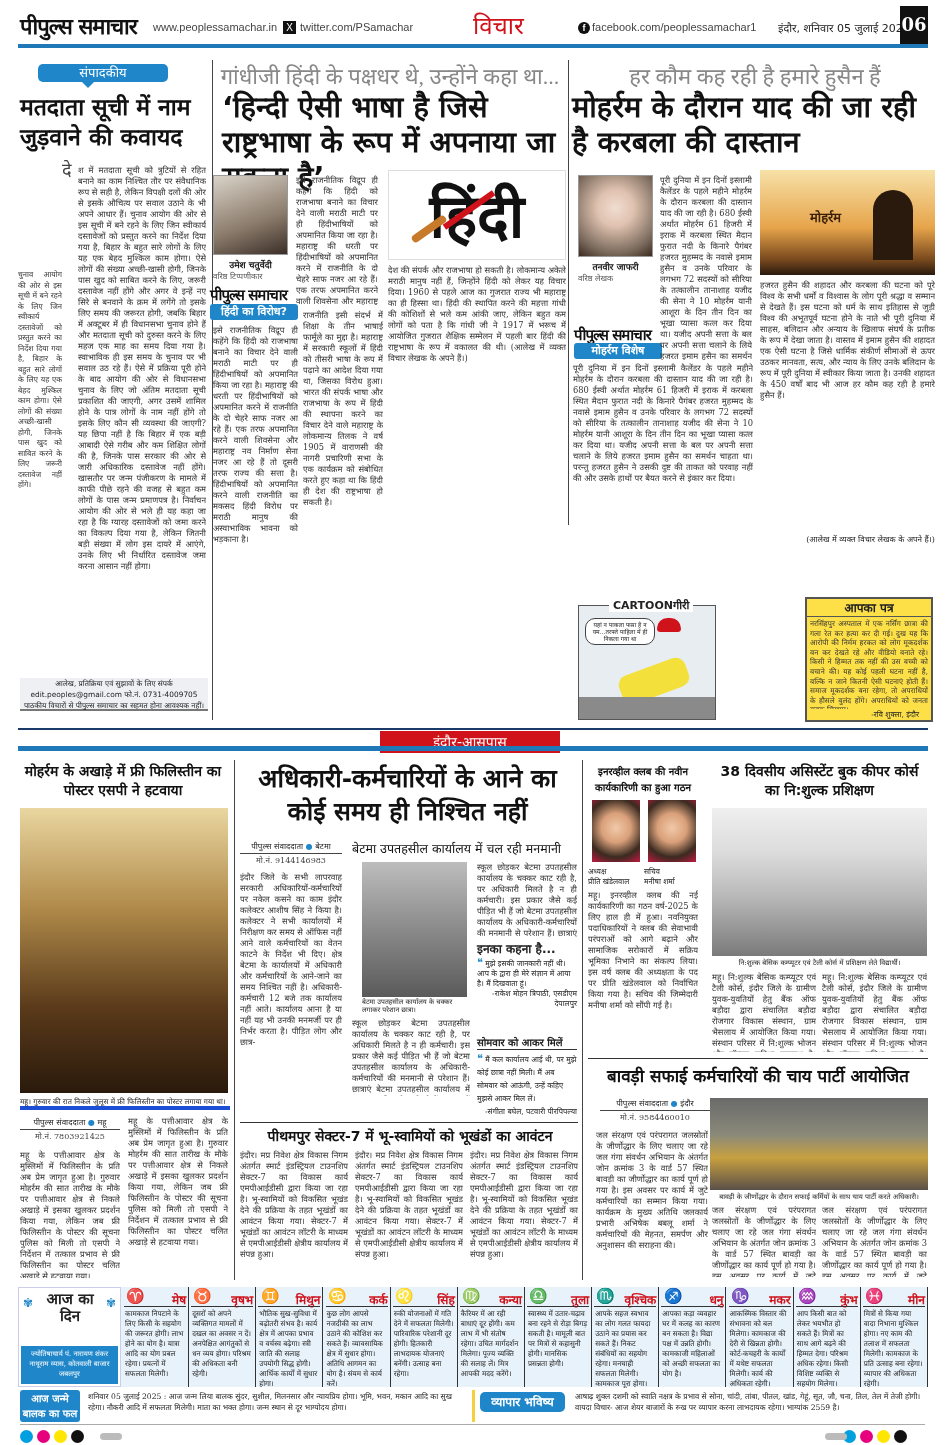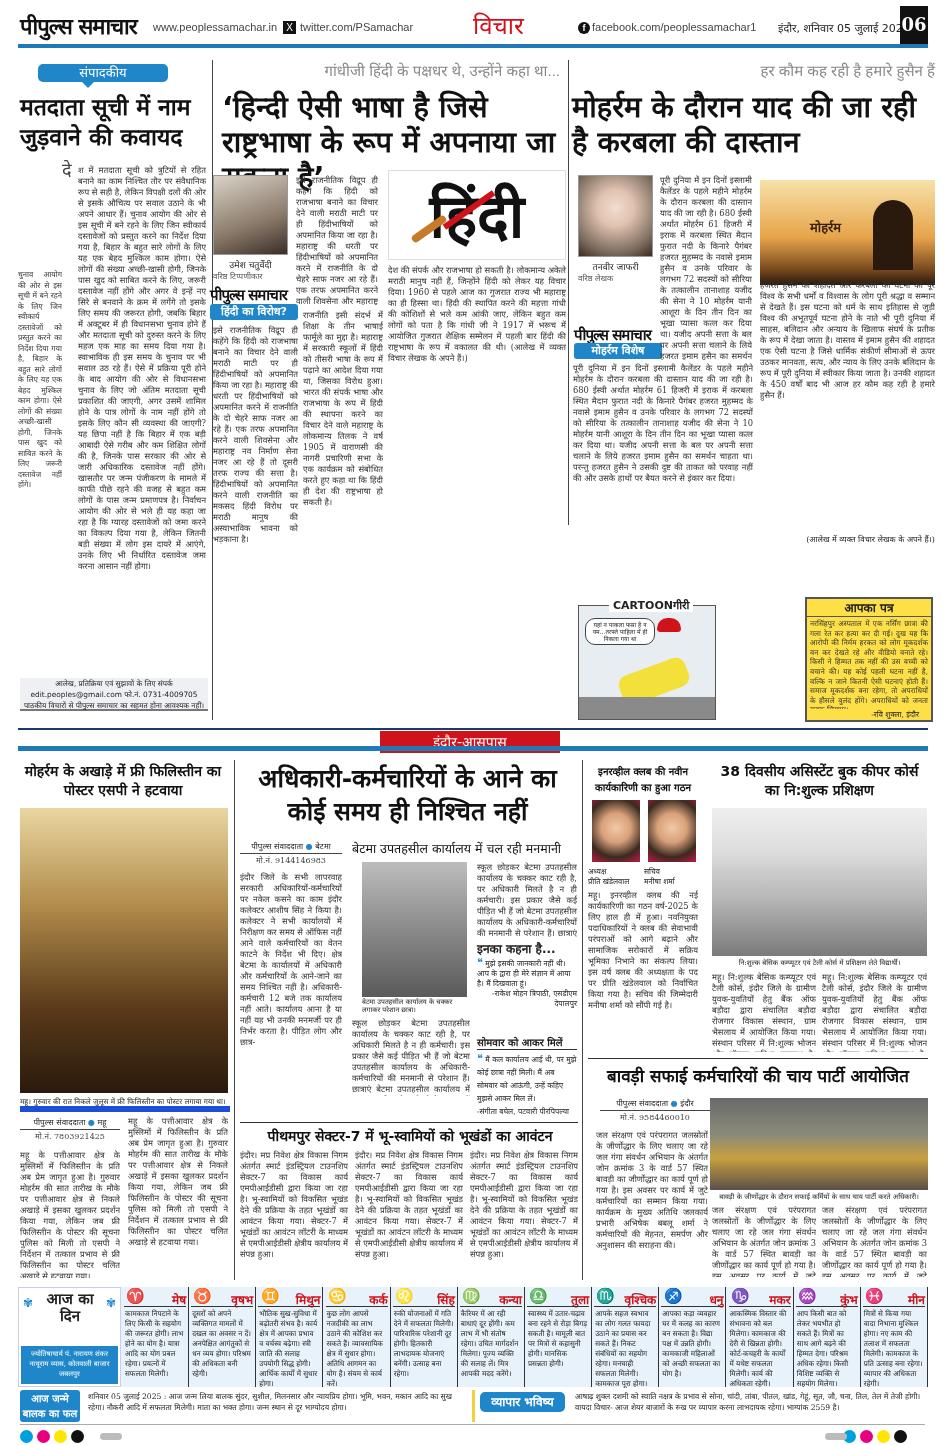--- a/index.html
+++ b/index.html
@@ -10,26 +10,26 @@
 .mh-link{position:absolute;top:15px;font-family:"Liberation Sans",sans-serif;font-size:11px;color:#444}
 .xicon{display:inline-block;width:13px;height:13px;background:#111;color:#fff;font-size:10px;text-align:center;line-height:13px;margin-right:4px}
 .fbicon{display:inline-block;width:12px;height:12px;background:#111;color:#fff;border-radius:50%;font-size:9px;text-align:center;line-height:12px;margin-right:2px;font-weight:bold}
 .section-name{position:absolute;left:455px;top:2px;font-family:"DejaVu Sans",sans-serif;font-weight:normal;font-size:24px;color:#d0121b}
 .dateline{position:absolute;left:760px;top:14px;font-size:11px;color:#222;font-family:"DejaVu Sans",sans-serif}
 .pageno{position:absolute;right:0;top:0;width:28px;height:38px;background:#111;color:#fff;font-weight:bold;font-size:18px;text-align:center;line-height:38px;font-family:"DejaVu Serif",serif}
 .bluebar{left:18px;top:44px;width:910px;height:4px;background:#1f78b8}
 .badge{background:#1f87c9;color:#fff;font-family:"DejaVu Sans",sans-serif;font-size:13px;text-align:center;border-radius:5px}
 .h-ed{font-family:"DejaVu Sans",sans-serif;font-weight:bold;font-size:23px;line-height:30px;color:#111}
 .txt{font-size:8.3px;line-height:11px;color:#333;text-align:justify}
-.grey-kicker{font-family:Liberation Sans, sans-serif;font-size:15px;color:#888;text-align:right}
+.grey-kicker{font-family:Liberation Serif, serif;font-size:22px;color:#888;text-align:center}
 .h-big{font-family:"DejaVu Sans",sans-serif;font-weight:bold;font-size:29px;line-height:35px;color:#111}
 .vr{width:1px;background:#444}
 .photo{background:linear-gradient(160deg,#d9d3c8,#8a7a6a 60%,#3a2e28);border:1px solid #999}
 .photo-old{background:radial-gradient(circle at 50% 40%,#f0ddd0 0,#e0c2b0 30%,#7a6a5c 75%,#3a2a20)}
-.caption-name{font-size:9px;text-align:center;color:#222;font-weight:normal}
+.caption-name{font-size:9px;text-align:center;color:#222;font-weight:bold}
 .caption-role{font-size:8px;color:#555}
 .brand-mini{font-family:"DejaVu Sans",sans-serif;font-weight:bold;font-size:15px;color:#111;letter-spacing:-1px}
 .brand-box{background:#1f87c9;color:#fff;font-family:"DejaVu Sans",sans-serif;font-weight:bold;font-size:11px;text-align:center;border-radius:3px}
 .hindi-art{background:#fff;border:1px solid #ddd;font-family:"DejaVu Sans",sans-serif;font-size:60px;font-weight:bold;color:#111;text-align:center}
 .moharram-art{background:linear-gradient(180deg,#f7e1a8 0,#e6a44a 55%,#7a4a1e 85%,#2a1a0e);}
 .cartoon{border:1px solid #555;background:#e8edf2}
 .letters{border:2px solid #555;background:#fde047}
 .red-tab{background:#d0121b;color:#fff;font-family:"DejaVu Sans",sans-serif;font-size:14px;text-align:center;line-height:22px}
 .h-local{font-family:"DejaVu Sans",sans-serif;font-weight:bold;color:#111;text-align:center}
 .byline{font-size:8px;color:#222;text-align:center;border-bottom:1px solid #444;padding-bottom:2px}
@@ -94,21 +94,21 @@
 
 <div class="abs grey-kicker" style="left:575px;top:60px;width:360px">हर कौम कह रही है हमारे हुसैन हैं</div>
 <div class="abs h-big" style="left:572px;top:90px;width:360px">मोहर्रम के दौरान याद की जा रही है करबला की दास्तान</div>
 <div class="abs photo photo-old" style="left:578px;top:175px;width:75px;height:82px"></div>
 <div class="abs caption-name" style="left:578px;top:260px;width:75px">तनवीर जाफरी</div>
 <div class="abs caption-role" style="left:578px;top:272px;width:75px">वरिष्ठ लेखक</div>
 <div class="abs brand-mini" style="left:574px;top:324px">पीपुल्स समाचार</div>
 <div class="abs brand-box" style="left:574px;top:343px;width:88px;height:16px;line-height:16px">मोहर्रम विशेष</div>
 <div class="abs txt" style="left:660px;top:175px;width:92px;height:185px;overflow:hidden">पूरी दुनिया में इन दिनों इस्लामी कैलेंडर के पहले महीने मोहर्रम के दौरान करबला की दास्तान याद की जा रही है। 680 ईस्वी अर्थात मोहर्रम 61 हिजरी में इराक में करबला स्थित मैदान फुरात नदी के किनारे पैगंबर हजरत मुहम्मद के नवासे इमाम हुसैन व उनके परिवार के लगभग 72 सदस्यों को सीरिया के तत्कालीन तानाशाह यजीद की सेना ने 10 मोहर्रम यानी आशूरा के दिन तीन दिन का भूखा प्यासा कत्ल कर दिया था। यजीद अपनी सत्ता के बल पर अपनी सत्ता चलाने के लिये हजरत इमाम हुसैन का समर्थन चाहता था। परन्तु हजरत हुसैन ने उसकी दुष्ट की ताकत को परवाह नहीं की और उसके हाथों पर बैयत करने से इंकार कर दिया।</div>
 <div class="abs txt" style="left:573px;top:363px;width:180px;height:160px;overflow:hidden">पूरी दुनिया में इन दिनों इस्लामी कैलेंडर के पहले महीने मोहर्रम के दौरान करबला की दास्तान याद की जा रही है। 680 ईस्वी अर्थात मोहर्रम 61 हिजरी में इराक में करबला स्थित मैदान फुरात नदी के किनारे पैगंबर हजरत मुहम्मद के नवासे इमाम हुसैन व उनके परिवार के लगभग 72 सदस्यों को सीरिया के तत्कालीन तानाशाह यजीद की सेना ने 10 मोहर्रम यानी आशूरा के दिन तीन दिन का भूखा प्यासा कत्ल कर दिया था। यजीद अपनी सत्ता के बल पर अपनी सत्ता चलाने के लिये हजरत इमाम हुसैन का समर्थन चाहता था। परन्तु हजरत हुसैन ने उसकी दुष्ट की ताकत को परवाह नहीं की और उसके हाथों पर बैयत करने से इंकार कर दिया।</div>
-<div class="abs moharram-art" style="left:760px;top:180px;width:175px;height:105px">
+<div class="abs moharram-art" style="left:760px;top:170px;width:175px;height:105px">
   <div style="position:absolute;left:50px;top:38px;font-family:'DejaVu Sans',sans-serif;font-size:13px;color:#3a1e08;font-weight:bold">मोहर्रम</div>
   <div style="position:absolute;right:22px;top:20px;width:40px;height:70px;background:#2a1a0e;border-radius:20px 20px 0 0"></div>
 </div>
 <div class="abs txt" style="left:760px;top:280px;width:175px;height:250px;overflow:hidden">हजरत हुसैन की शहादत और करबला की घटना को पूरे विश्व के सभी धर्मों व विश्वास के लोग पूरी श्रद्धा व सम्मान से देखते हैं। इस घटना को धर्म के साथ इतिहास से जुड़ी विश्व की अभूतपूर्व घटना होने के नाते भी पूरी दुनिया में साहस, बलिदान और अन्याय के खिलाफ संघर्ष के प्रतीक के रूप में देखा जाता है। वास्तव में इमाम हुसैन की शहादत एक ऐसी घटना है जिसे धार्मिक संकीर्ण सीमाओं से ऊपर उठकर मानवता, सत्य, और न्याय के लिए उनके बलिदान के रूप में पूरी दुनिया में स्वीकार किया जाता है। उनकी शहादत के 450 वर्षों बाद भी आज हर कौम कह रही है हमारे हुसैन हैं।</div>
 <div class="abs" style="left:760px;top:533px;width:175px;font-size:8px;text-align:right">(आलेख में व्यक्त विचार लेखक के अपने हैं।)</div>
 
 <div class="abs cartoon" style="left:578px;top:605px;width:138px;height:115px">
   <div style="position:absolute;left:30px;top:-9px;background:#fff;padding:0 4px;font-family:'DejaVu Sans',sans-serif;font-weight:bold;font-size:11px">CARTOONगीरी</div>
   <div style="position:absolute;left:6px;top:12px;width:70px;background:#fff;border:1px solid #444;border-radius:10px;font-size:6px;line-height:7px;padding:2px;text-align:center">यहां न पाकला फसा है न यम...तरफ्ते पाहिला में ही निकला गया था</div>
   <div style="position:absolute;left:78px;top:12px;width:24px;height:14px;background:#d0121b;border-radius:12px 12px 4px 4px"></div>
@@ -120,40 +120,40 @@
   <div class="txt" style="padding:2px 3px;font-size:7.3px;line-height:9.6px;height:92px;overflow:hidden">नरसिंहपुर अस्पताल में एक नर्सिंग छात्रा की गला रेत कर हत्या कर दी गई। दुख यह कि आरोपी की निर्मम हरकत को लोग मूकदर्शक बन कर देखते रहे और वीडियो बनाते रहे। किसी ने हिम्मत तक नहीं की उस बच्ची को बचाने की। यह कोई पहली घटना नहीं है, बल्कि न जाने कितनी ऐसी घटनाएं होती हैं। समाज मूकदर्शक बना रहेगा, तो अपराधियों के हौसले बुलंद होंगे। अपराधियों को जनता सबक सिखाए।</div>
   <div style="text-align:right;font-size:7.5px;padding-right:12px">-रवि शुक्ला, इंदौर</div>
 </div>
 
 <div class="abs" style="left:18px;top:728px;width:910px;height:2px;background:#1a3a6a"></div>
 <div class="abs red-tab" style="left:380px;top:731px;width:180px;height:22px">इंदौर-आसपास</div>
 <div class="abs" style="left:18px;top:746px;width:910px;height:5px;background:#1f78b8"></div>
 
 <div class="abs h-local" style="left:18px;top:762px;width:210px;font-size:14px;line-height:19px">मोहर्रम के अखाड़े में फ्री फिलिस्तीन का पोस्टर एसपी ने हटवाया</div>
 <div class="abs crowd" style="left:20px;top:808px;width:208px;height:285px"></div>
-<div class="abs" style="left:20px;top:1096px;width:210px;font-size:7.3px;border-bottom:6px solid #1d4ed8">महू। गुरुवार की रात निकले जुलूस में फ्री फिलिस्तीन का पोस्टर लगाया गया था।</div>
+<div class="abs" style="left:20px;top:1096px;width:210px;font-size:7.3px;border-bottom:4px solid #1d4ed8">महू। गुरुवार की रात निकले जुलूस में फ्री फिलिस्तीन का पोस्टर लगाया गया था।</div>
 <div class="abs byline" style="left:20px;top:1116px;width:100px"><span>पीपुल्स संवाददाता</span> <span class="dotb">●</span> <span>महू</span></div>
 <div class="abs phone" style="left:20px;top:1130px;width:100px">मो.नं. 7803921425</div>
 <div class="abs txt" style="left:20px;top:1150px;width:100px;height:128px;overflow:hidden">महू के पत्तीआवार क्षेत्र के मुस्लिमों में फिलिस्तीन के प्रति अब प्रेम जागृत हुआ है। गुरुवार मोहर्रम की सात तारीख के मौके पर पत्तीआवार क्षेत्र से निकले अखाड़े में इसका खुलकर प्रदर्शन किया गया, लेकिन जब फ्री फिलिस्तीन के पोस्टर की सूचना पुलिस को मिली तो एसपी ने निर्देशन में तत्काल प्रभाव से फ्री फिलिस्तीन का पोस्टर चलित अखाड़े से हटवाया गया।</div>
 <div class="abs txt" style="left:128px;top:1116px;width:100px;height:162px;overflow:hidden">महू के पत्तीआवार क्षेत्र के मुस्लिमों में फिलिस्तीन के प्रति अब प्रेम जागृत हुआ है। गुरुवार मोहर्रम की सात तारीख के मौके पर पत्तीआवार क्षेत्र से निकले अखाड़े में इसका खुलकर प्रदर्शन किया गया, लेकिन जब फ्री फिलिस्तीन के पोस्टर की सूचना पुलिस को मिली तो एसपी ने निर्देशन में तत्काल प्रभाव से फ्री फिलिस्तीन का पोस्टर चलित अखाड़े से हटवाया गया।</div>
 <div class="abs vr" style="left:234px;top:760px;height:520px"></div>
 
 <div class="abs h-local" style="left:240px;top:762px;width:335px;font-size:25px;line-height:33px">अधिकारी-कर्मचारियों के आने का कोई समय ही निश्चित नहीं</div>
 <div class="abs byline" style="left:240px;top:840px;width:102px"><span>पीपुल्स संवाददाता</span> <span class="dotb">●</span> <span>बेटमा</span></div>
 <div class="abs phone" style="left:240px;top:854px;width:102px">मो.नं. 9144146983</div>
 <div class="abs txt" style="left:240px;top:872px;width:102px;height:220px;overflow:hidden">इंदौर जिले के सभी लापरवाह सरकारी अधिकारियों-कर्मचारियों पर नकेल कसने का काम इंदौर कलेक्टर आशीष सिंह ने किया है। कलेक्टर ने सभी कार्यालयों में निरीक्षण कर समय से ऑफिस नहीं आने वाले कर्मचारियों का वेतन काटने के निर्देश भी दिए। क्षेत्र बेटमा के कार्यालयों में अधिकारी और कर्मचारियों के आने-जाने का समय निश्चित नहीं है। अधिकारी-कर्मचारी 12 बजे तक कार्यालय नहीं आते। कार्यालय आना है या नहीं यह भी उनकी मनमर्जी पर ही निर्भर करता है। पीड़ित लोग और छात्र-</div>
 <div class="abs" style="left:352px;top:840px;width:226px;font-family:'DejaVu Sans',sans-serif;font-size:12.5px;color:#111">बेटमा उपतहसील कार्यालय में चल रही मनमानी</div>
 <div class="abs office-photo" style="left:362px;top:862px;width:105px;height:135px"></div>
 <div class="abs" style="left:362px;top:998px;width:108px;font-size:6.8px;line-height:8px">बेटमा उपतहसील कार्यालय के चक्कर लगाकर परेशान छात्रा।</div>
 <div class="abs txt" style="left:352px;top:1018px;width:118px;height:78px;overflow:hidden">स्कूल छोड़कर बेटमा उपतहसील कार्यालय के चक्कर काट रही है, पर अधिकारी मिलते है न ही कर्मचारी। इस प्रकार जैसे कई पीड़ित भी हैं जो बेटमा उपतहसील कार्यालय के अधिकारी-कर्मचारियों की मनमानी से परेशान हैं। छात्राएं बेटमा उपतहसील कार्यालय में आकर अधिकारी-कर्मचारियों का घंटों इंतजार करते रहते हैं। पीरपिपल्या की छात्रा अपना जाति प्रमाण पत्र बनवाने के लिए कई दिनों से परेशान हो रही है। जाति प्रमाण पत्र बनवाने में पटवारी की रिपोर्ट लगती है, पर छात्रा रिपोर्ट बनवाने कई दिन से</div>
 <div class="abs txt" style="left:477px;top:862px;width:100px;height:75px;overflow:hidden">स्कूल छोड़कर बेटमा उपतहसील कार्यालय के चक्कर काट रही है, पर अधिकारी मिलते है न ही कर्मचारी। इस प्रकार जैसे कई पीड़ित भी हैं जो बेटमा उपतहसील कार्यालय के अधिकारी-कर्मचारियों की मनमानी से परेशान हैं। छात्राएं बेटमा उपतहसील कार्यालय में आकर अधिकारी-कर्मचारियों का घंटों इंतजार करते रहते हैं। पीरपिपल्या की छात्रा अपना जाति प्रमाण पत्र बनवाने के लिए कई दिनों से परेशान हो रही है। जाति प्रमाण पत्र बनवाने में पटवारी की रिपोर्ट लगती है, पर छात्रा रिपोर्ट बनवाने कई दिन से</div>
 <div class="abs" style="left:477px;top:940px;width:100px;font-family:'DejaVu Sans',sans-serif;font-weight:bold;font-size:12px">इनका कहना है...</div>
 <div class="abs" style="left:477px;top:958px;width:100px;font-size:7.5px;line-height:10px"><span style="color:#1f87c9;font-size:11px">❝</span> <span>मुझे इसकी जानकारी नहीं थी। आप के द्वारा ही मेरे संज्ञान में आया है। मैं दिखवाता हूं।</span><div style="text-align:right">-राकेश मोहन त्रिपाठी, एसडीएम देपालपुर</div></div>
 <div class="abs" style="left:477px;top:1035px;width:100px;font-family:'DejaVu Sans',sans-serif;font-weight:bold;font-size:10px;border-bottom:1px solid #333">सोमवार को आकर मिलें</div>
-<div class="abs" style="left:477px;top:1052px;width:100px;font-size:7.5px;line-height:13px"><span style="color:#1f87c9;font-size:11px">❝</span> <span>मैं कल कार्यालय आई थी, पर मुझे कोई छात्रा नहीं मिली। मैं अब सोमवार को आऊंगी, उन्हें कहिए मुझसे आकर मिल लें।</span><div style="">-संगीता बघेल, पटवारी पीरपिपल्या</div></div>
+<div class="abs" style="left:477px;top:1052px;width:100px;font-size:7.5px;line-height:13px"><span style="color:#1f87c9;font-size:11px">❝</span> <span>मैं कल कार्यालय आई थी, पर मुझे कोई छात्रा नहीं मिली। मैं अब सोमवार को आऊंगी, उन्हें कहिए मुझसे आकर मिल लें।</span><div style="text-align:right">-संगीता बघेल, पटवारी पीरपिपल्या</div></div>
 <div class="abs" style="left:240px;top:1122px;width:338px;height:1px;background:#333"></div>
 
 <div class="abs h-local" style="left:240px;top:1127px;width:340px;font-size:14px;line-height:18px">पीथमपुर सेक्टर-7 में भू-स्वामियों को भूखंडों का आवंटन</div>
 <div class="abs txt" style="left:240px;top:1150px;width:108px;height:128px;overflow:hidden">इंदौर। मप्र निवेश क्षेत्र विकास निगम अंतर्गत स्मार्ट इंडस्ट्रियल टाउनशिप सेक्टर-7 का विकास कार्य एमपीआईडीसी द्वारा किया जा रहा है। भू-स्वामियों को विकसित भूखंड देने की प्रक्रिया के तहत भूखंडों का आवंटन किया गया। सेक्टर-7 में भूखंडों का आवंटन लॉटरी के माध्यम से एमपीआईडीसी क्षेत्रीय कार्यालय में संपन्न हुआ।</div>
 <div class="abs txt" style="left:355px;top:1150px;width:108px;height:128px;overflow:hidden">इंदौर। मप्र निवेश क्षेत्र विकास निगम अंतर्गत स्मार्ट इंडस्ट्रियल टाउनशिप सेक्टर-7 का विकास कार्य एमपीआईडीसी द्वारा किया जा रहा है। भू-स्वामियों को विकसित भूखंड देने की प्रक्रिया के तहत भूखंडों का आवंटन किया गया। सेक्टर-7 में भूखंडों का आवंटन लॉटरी के माध्यम से एमपीआईडीसी क्षेत्रीय कार्यालय में संपन्न हुआ।</div>
 <div class="abs txt" style="left:470px;top:1150px;width:108px;height:128px;overflow:hidden">इंदौर। मप्र निवेश क्षेत्र विकास निगम अंतर्गत स्मार्ट इंडस्ट्रियल टाउनशिप सेक्टर-7 का विकास कार्य एमपीआईडीसी द्वारा किया जा रहा है। भू-स्वामियों को विकसित भूखंड देने की प्रक्रिया के तहत भूखंडों का आवंटन किया गया। सेक्टर-7 में भूखंडों का आवंटन लॉटरी के माध्यम से एमपीआईडीसी क्षेत्रीय कार्यालय में संपन्न हुआ।</div>
 <div class="abs vr" style="left:582px;top:760px;height:520px"></div>
 
 <div class="abs h-local" style="left:588px;top:764px;width:110px;font-size:10px;line-height:16px">इनरव्हील क्लब की नवीन कार्यकारिणी का हुआ गठन</div>
 <div class="abs woman-photo" style="left:592px;top:800px;width:48px;height:62px"></div>

